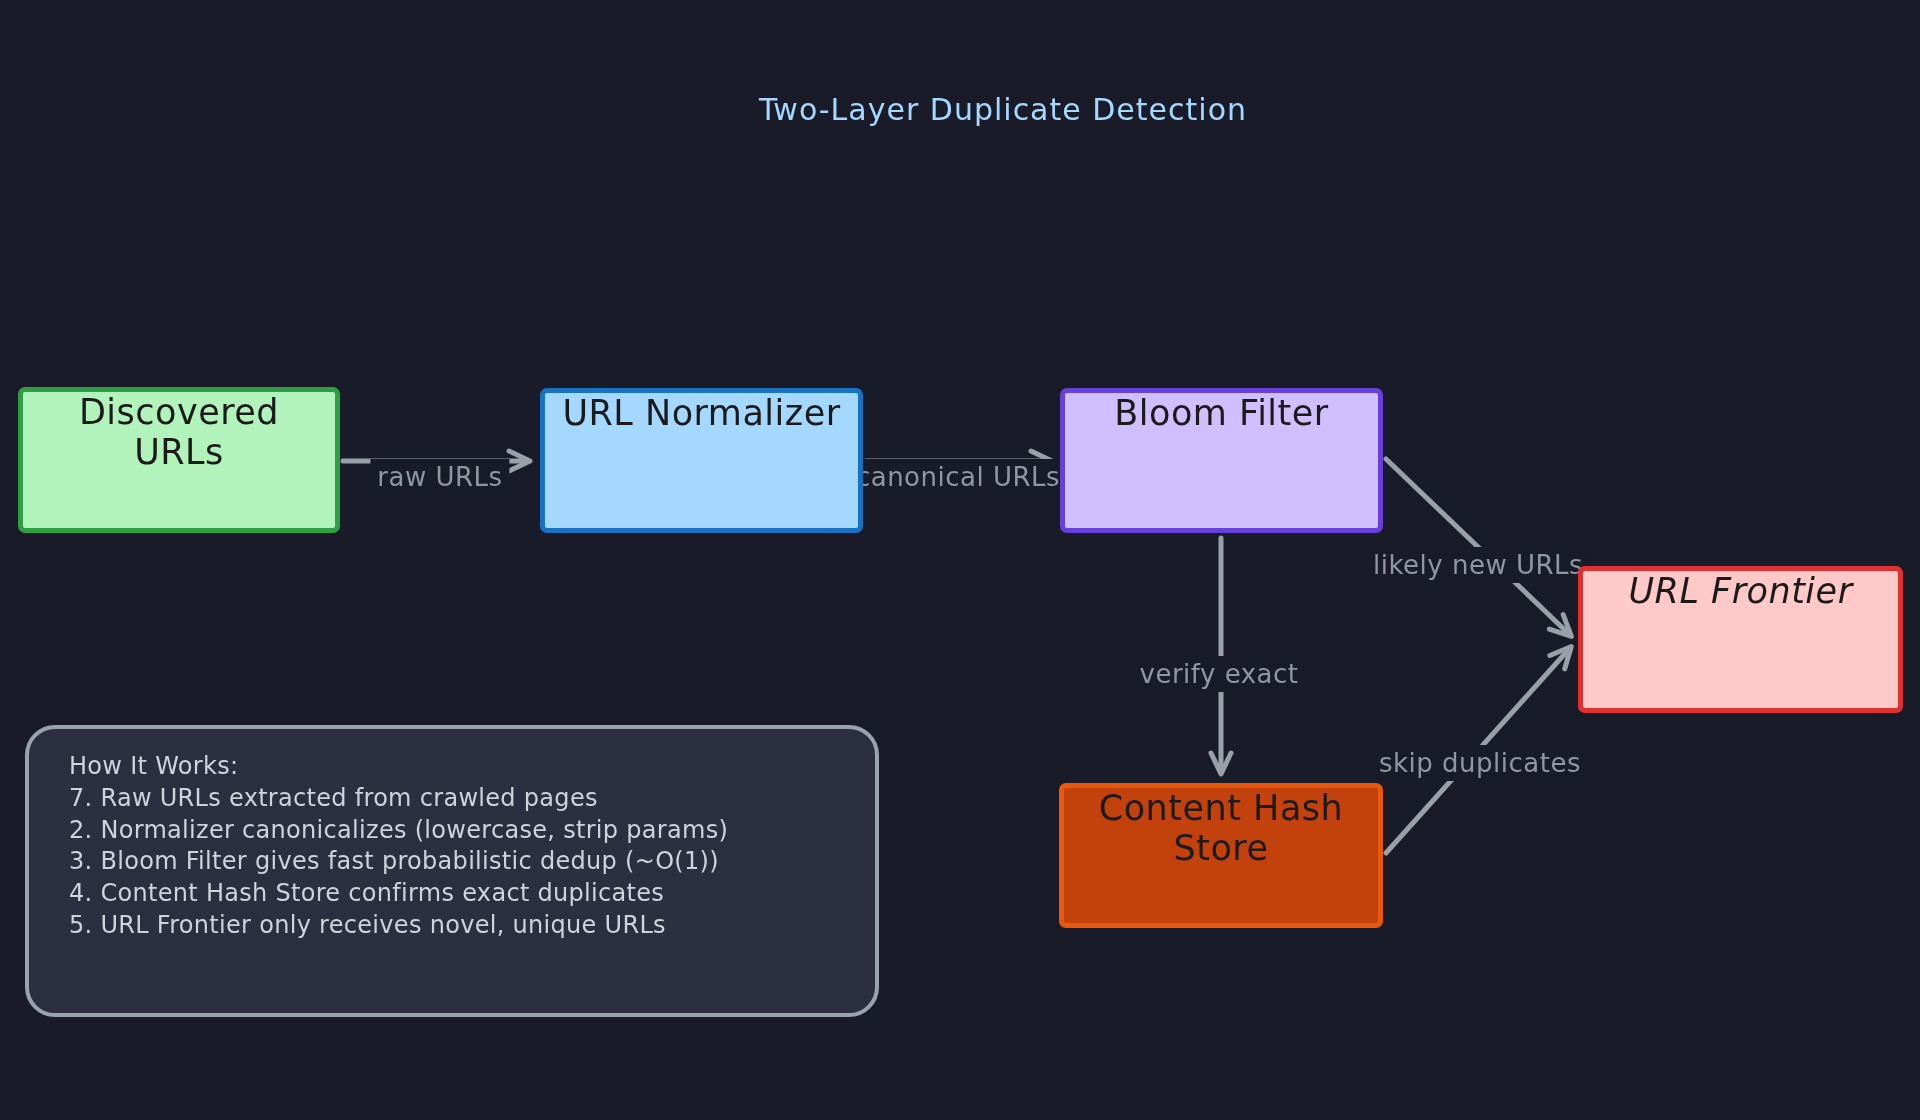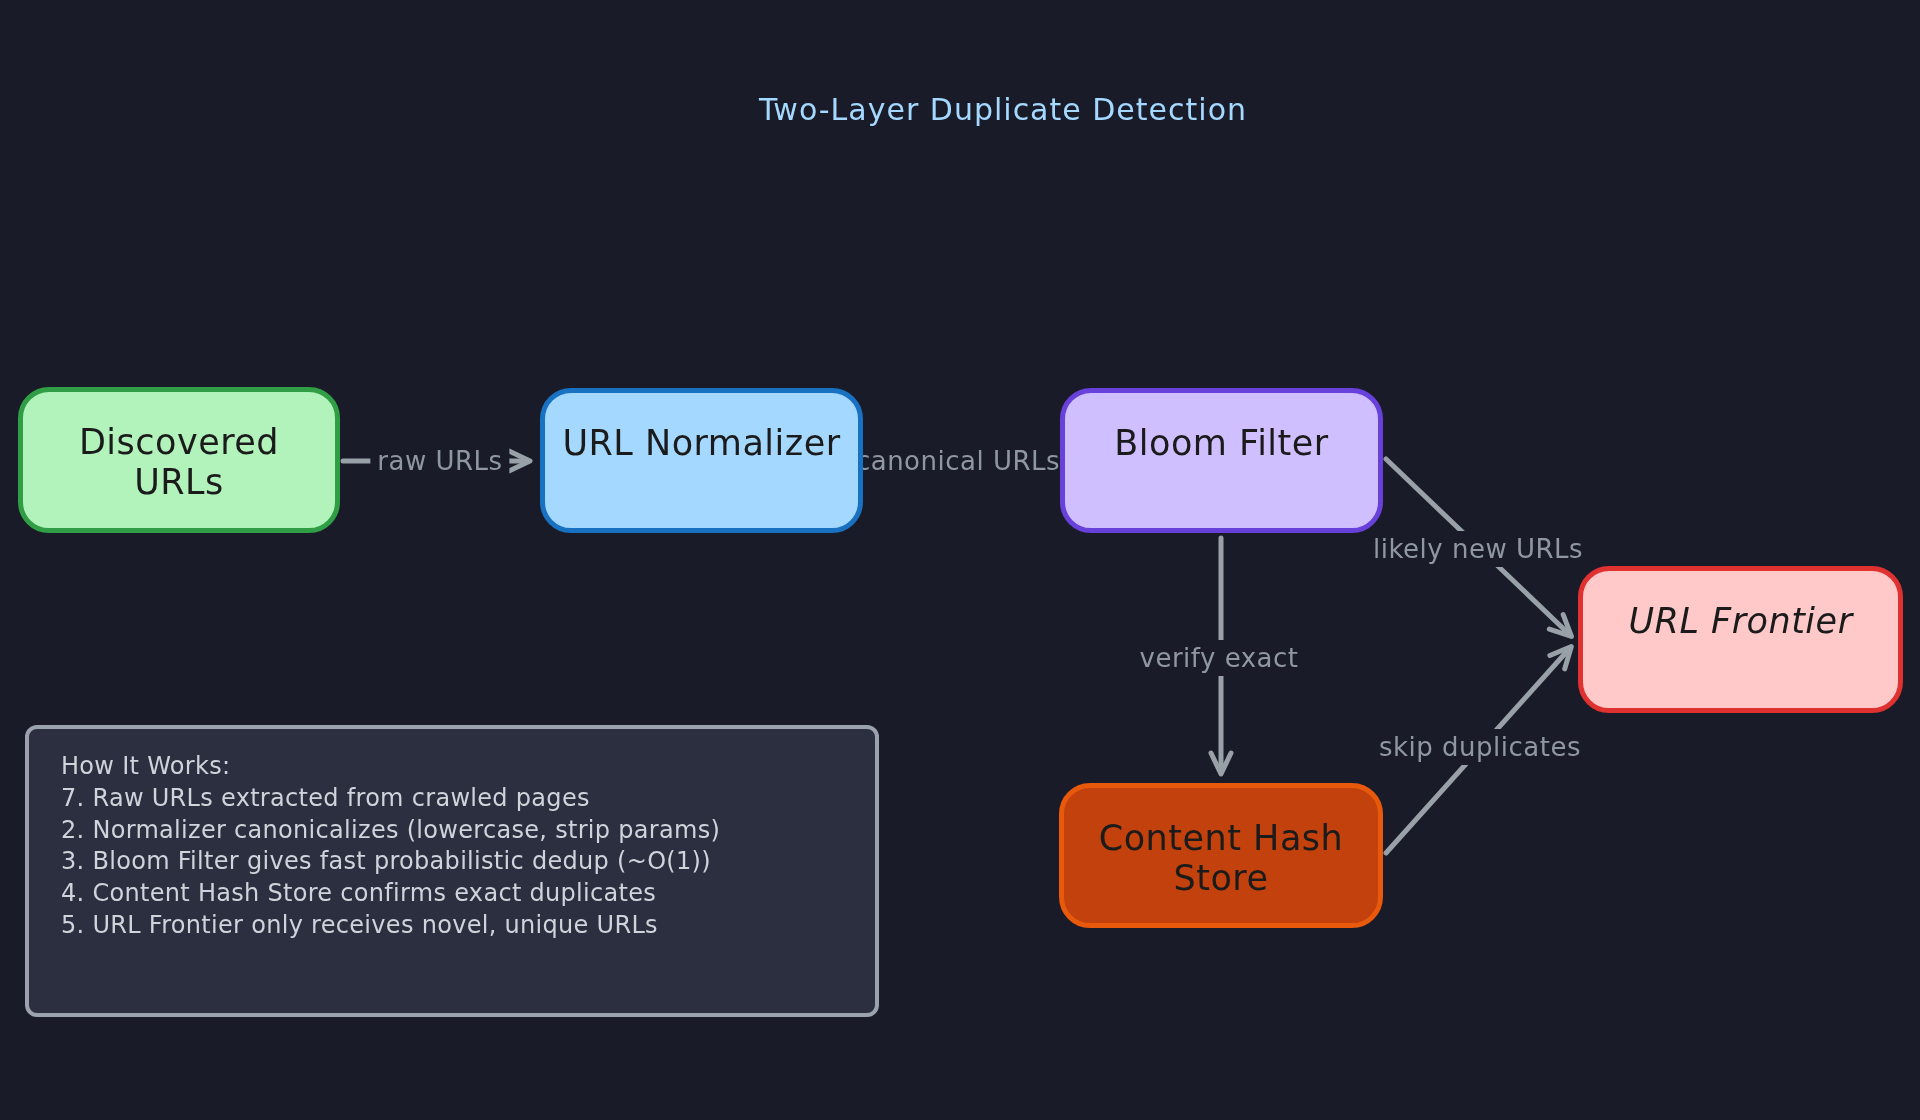--- a/index.html
+++ b/index.html
@@ -38,54 +38,54 @@
     stroke: var(--arrow, #98a0a8);
     stroke-width: 5;
     stroke-linecap: round;
     stroke-linejoin: round;
     fill: none;
   }
   .node {
     position: absolute;
     border-style: solid;
     border-width: 5px;
-    border-radius: 31px;
+    border-radius: 7px;
     display: flex;
     justify-content: center;
     align-items: flex-start;
-    padding-top: 30px;
     z-index: 2;
   }
   .node-label {
     font-size: 35px;
     letter-spacing: 0.5px;
     line-height: 1.15;
     color: var(--nodeText, #1b1b1b);
     text-align: center;
     max-width: 280px;
   }
   .edge-label {
     position: absolute;
     transform: translate(-50%, -50%);
     font-size: 26px;
     letter-spacing: 0.5px;
     white-space: nowrap;
     color: var(--edgeLabel, #8f97a1);
     background: var(--bg, #191c28);
     padding: 3px 7px;
     z-index: 1;
+    margin-top: 16px;
   }
   .note-box {
     position: absolute;
     left: 25px; top: 725px;
     width: 854px; height: 292px;
     background: var(--noteFill, #2b2f40);
     border: 4px solid var(--noteBorder, #9aa3ad);
-    border-radius: 12px;
-    padding: 22px 20px 0 32px;
+    border-radius: 30px;
+    padding: 22px 20px 0 40px;
     z-index: 2;
   }
   .note-heading, .note-item {
     font-size: 24px;
     line-height: 31.8px;
     letter-spacing: 0.3px;
     color: var(--noteText, #ced4da);
     white-space: nowrap;
   }
   .note-list { list-style: none; }

